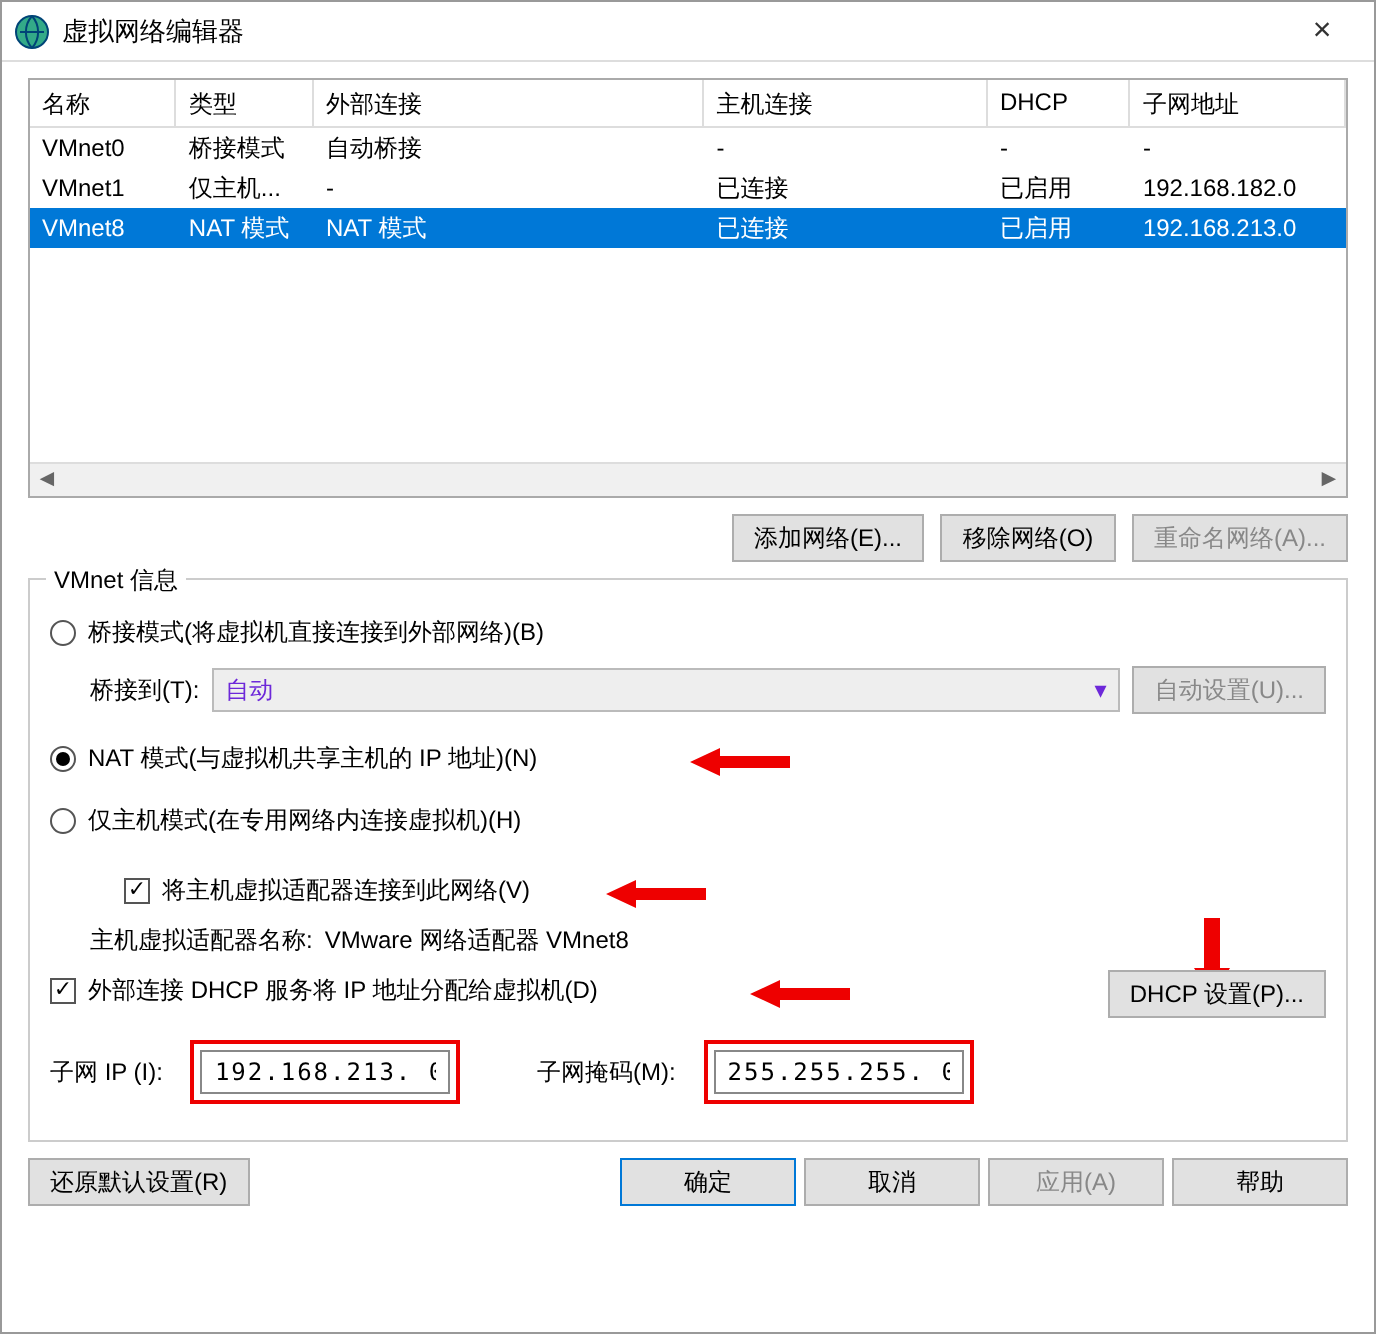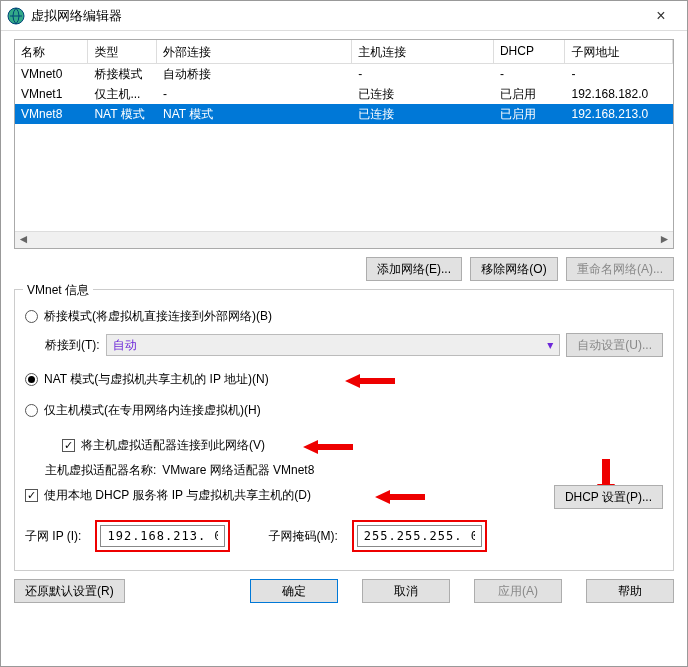--- a/index.html
+++ b/index.html
@@ -27,21 +27,21 @@
 .radio.checked::after { content:""; width:7px; height:7px; background:#000; border-radius:50%; }
 .checkbox { width:13px; height:13px; border:1px solid #555; display:inline-flex; align-items:center; justify-content:center; font-size:10px; color:#000;}
 .checkbox.checked::after { content:"✓"; font-size:11px; line-height:1;}
 .indent { padding-left: 20px; display:flex; align-items:center; gap:6px; margin:6px 0;}
 .select-dis { flex:1; height:22px; background:#eee; border:1px solid #bbb; color:#6d28d9; padding:2px 6px; display:flex; align-items:center; justify-content:space-between;}
 .right-btn { position:absolute; right:0; top:-2px; }
 .arrow-red { position:absolute; }
 .arrow-red svg { display:block; }
 .redbox { border: 2px solid #e00; padding: 3px; display:inline-block; }
 .input { border:1px solid #888; padding:3px 6px; height:22px; width:125px; font-family: monospace; letter-spacing:1px;}
-.footer { display:flex; gap:24px; align-items:center; margin: 8px 13px; }
+.footer { display:flex; gap:4px; align-items:center; margin: 8px 13px; }
 .footer .sp { flex:1; }
 .btn.primary { border:1px solid #0078d7; }
 </style>
 </head>
 <body>
 
 <div class="titlebar">
   <span class="icon">
     <svg viewBox="0 0 18 18">
         <circle cx="9" cy="9" r="8" fill="#3a8" stroke="#047"></circle>
@@ -139,21 +139,21 @@
         </svg>
     </div>
   </div>
   <div class="indent">
     <span>主机虚拟适配器名称: </span>
     <span>VMware 网络适配器 VMnet8</span>
   </div>
 
   <div class="opt-row" style="margin-top:8px;">
     <span class="checkbox checked"></span>
-    <span>使用本地 DHCP 服务将 IP 与虚拟机共享主机的(D)</span>
+    <span>外部连接 DHCP 服务将 IP 地址分配给虚拟机(D)</span>
     <div class="arrow-red" style="left:350px; top:0;">
       <svg width="50" height="20">
           <polygon points="0,10 15,3 15,7 50,7 50,13 15,13 15,17" fill="#e00"></polygon>
         </svg>
     </div>
     <div class="arrow-red" style="left:566px; top:-28px;">
       <svg width="30" height="40">
           <polygon points="15,40 6,25 11,25 11,0 19,0 19,25 24,25" fill="#e00"></polygon>
         </svg>
     </div>

